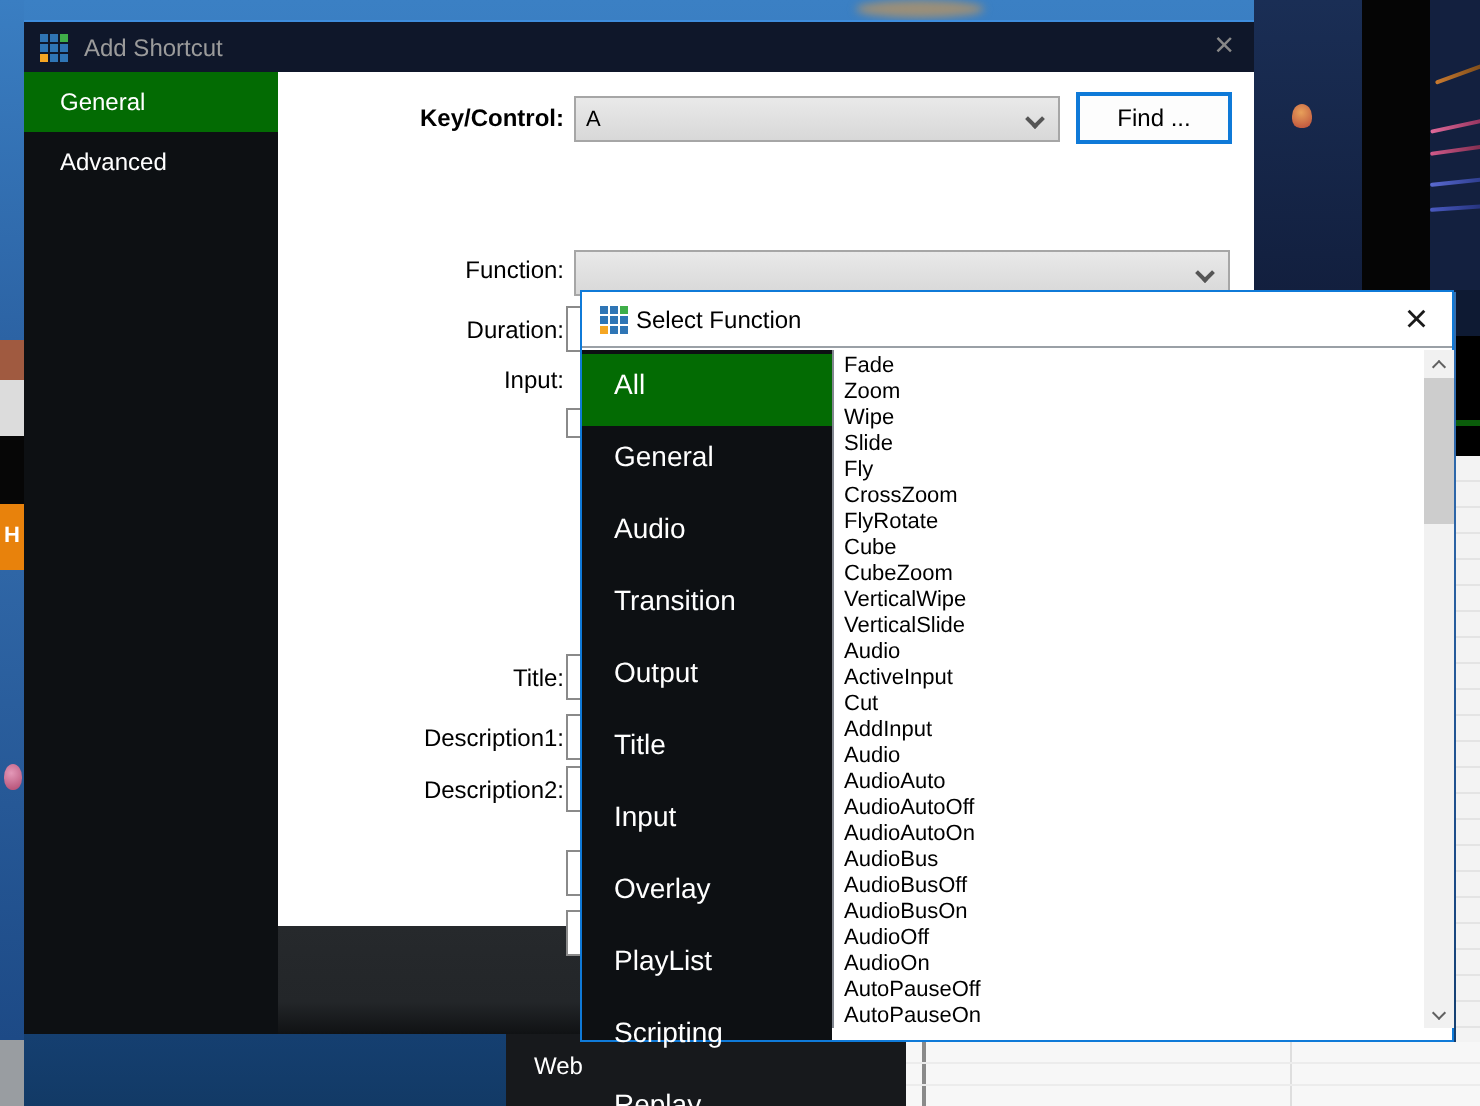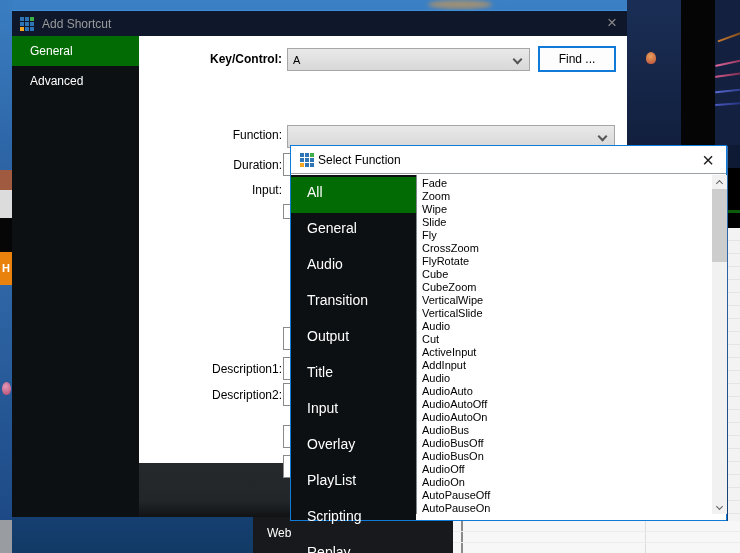--- a/index.html
+++ b/index.html
@@ -172,20 +172,21 @@
     <div class="find-btn">Find ...</div>
 
     <div class="fldlabel" style="top:117px;">Function:</div>
     <div class="combo" style="left:275px;top:114px;width:328px;">
       <span></span>
       <span class="chev"></span>
     </div>
 
     <div class="fldlabel" style="top:172px;">Input:</div>
     <div class="fldlabel" style="top:147px;">Duration:</div>
+    <div class="fldlabel" style="top:321px;">Title:</div>
     <div class="fldlabel" style="top:351px;">Description1:</div>
     <div class="fldlabel" style="top:377px;">Description2:</div>
 
     <div class="sliver" style="top:142px;height:23px;"></div>
     <div class="sliver" style="top:193px;height:15px;"></div>
     <div class="sliver" style="top:316px;height:23px;"></div>
     <div class="sliver" style="top:346px;height:23px;"></div>
     <div class="sliver" style="top:372px;height:23px;"></div>
     <div class="sliver" style="top:414px;height:23px;"></div>
     <div class="sliver" style="top:444px;height:23px;"></div>
@@ -226,22 +227,22 @@
         <div class="fn-item">Wipe</div>
         <div class="fn-item">Slide</div>
         <div class="fn-item">Fly</div>
         <div class="fn-item">CrossZoom</div>
         <div class="fn-item">FlyRotate</div>
         <div class="fn-item">Cube</div>
         <div class="fn-item">CubeZoom</div>
         <div class="fn-item">VerticalWipe</div>
         <div class="fn-item">VerticalSlide</div>
         <div class="fn-item">Audio</div>
+        <div class="fn-item">ActiveInput</div>
         <div class="fn-item">Cut</div>
-        <div class="fn-item">ActiveInput</div>
         <div class="fn-item">AddInput</div>
         <div class="fn-item">Audio</div>
         <div class="fn-item">AudioAuto</div>
         <div class="fn-item">AudioAutoOff</div>
         <div class="fn-item">AudioAutoOn</div>
         <div class="fn-item">AudioBus</div>
         <div class="fn-item">AudioBusOff</div>
         <div class="fn-item">AudioBusOn</div>
         <div class="fn-item">AudioOff</div>
         <div class="fn-item">AudioOn</div>

